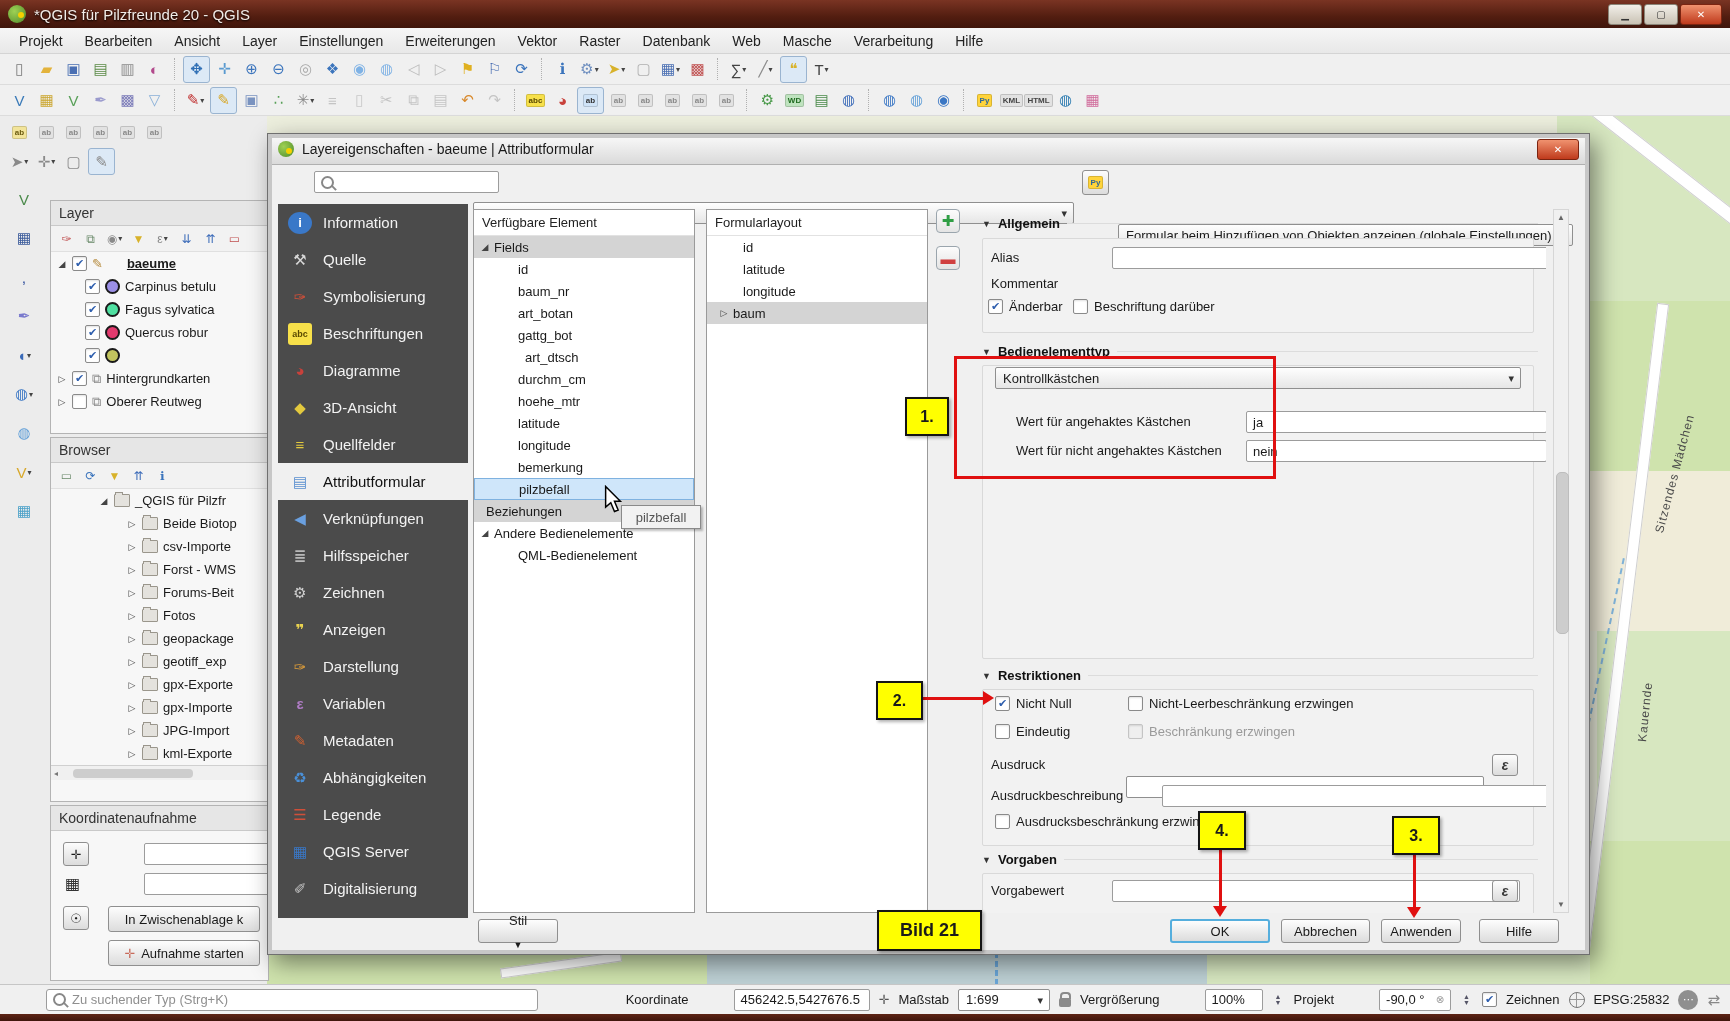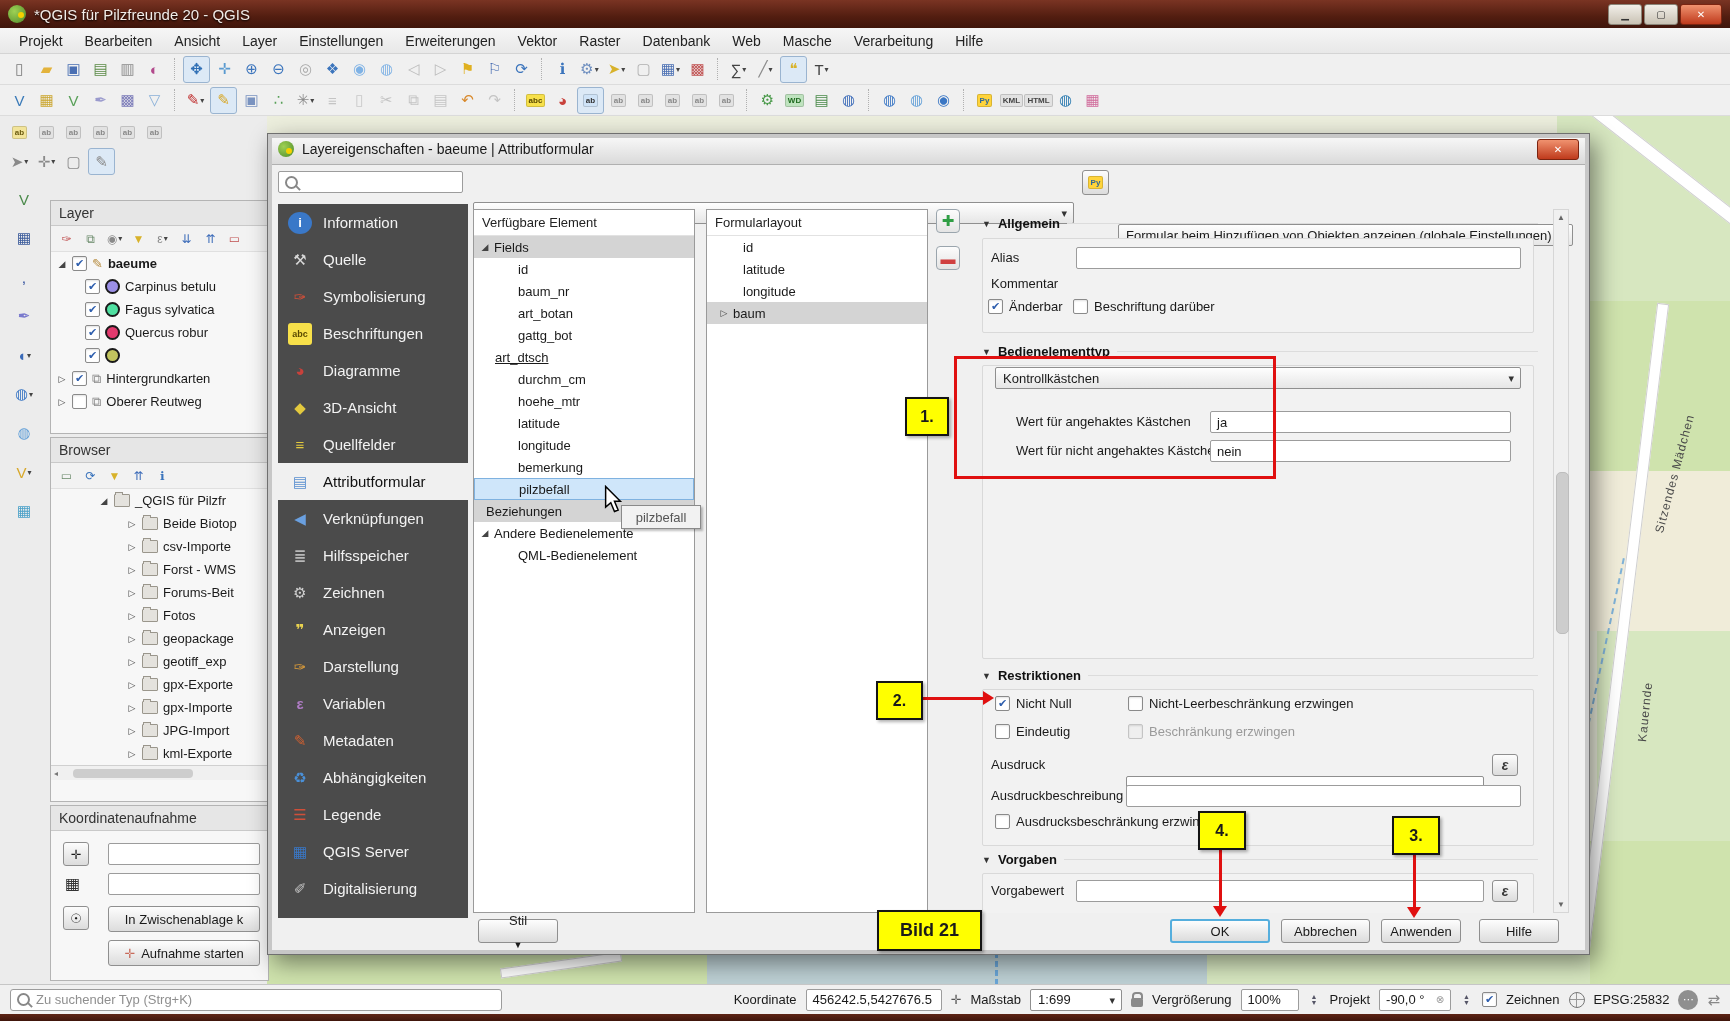--- a/index.html
+++ b/index.html
@@ -37,21 +37,21 @@
   .trow{display:flex;align-items:center;height:23px;gap:5px;padding-left:6px;font-size:13px;white-space:nowrap;overflow:hidden;}
   .cb{width:13px;height:13px;background:#fff;border:1px solid #8a8a8a;border-radius:2px;display:inline-flex;align-items:center;justify-content:center;
       font-size:11px;color:#2f5fae;font-weight:bold;flex:none;box-shadow:inset 0 1px 2px rgba(0,0,0,.12);}
   .cb.checked::before{content:"✔";}
   .cb.disabled{background:#efefef;border-color:#c4c4c4;}
   .circle{width:15px;height:15px;border-radius:50%;border:2px solid #1a1a1a;flex:none;box-sizing:border-box;}
   .exp{width:10px;color:#444;font-size:9px;flex:none;text-align:center;}
   .folder{width:14px;height:11px;background:#e4e2dd;border:1px solid #9a968c;border-radius:1px;position:relative;flex:none;}
   .folder::before{content:"";position:absolute;top:-3px;left:0;width:6px;height:2px;background:#e4e2dd;border:1px solid #9a968c;border-bottom:none;}
   .input{background:#fff;border:1px solid #9c9c9c;border-radius:2px;height:22px;display:flex;align-items:center;padding:8px 6px;
-     box-sizing:border-box;font-size:13px;overflow:hidden;white-space:nowrap;}
+     box-sizing:border-box;font-size:13px;overflow:hidden;white-space:nowrap;margin-left:36px;}
   .input .ph{color:#8f8f8f;}
   .combo{background:linear-gradient(#fefefe,#e6e6e6);border:1px solid #8f8f8f;border-radius:2px;height:22px;display:flex;align-items:center;
      padding:0 22px 0 7px;box-sizing:border-box;font-size:13px;position:relative;overflow:hidden;white-space:nowrap;}
   .combo::after{content:"▾";position:absolute;right:6px;top:4px;font-size:11px;color:#333;}
   .btn{background:linear-gradient(#fdfdfd,#dcdcdc);border:1px solid #8f8f8f;border-radius:3px;display:flex;align-items:center;
      justify-content:center;font-size:13px;box-sizing:border-box;}
   .btn.default{border:2px solid #55aedd;}
   .mag{width:9px;height:9px;border:2px solid #888;border-radius:50%;position:relative;flex:none;margin-right:6px;}
   .mag::after{content:"";position:absolute;width:6px;height:2px;background:#888;transform:rotate(45deg);right:-5px;bottom:-2px;}
   
@@ -306,21 +306,21 @@
         <span class="tbicon" style="color: rgb(138, 138, 138);">ε<span class="dd">▾</span></span>
         <span class="tbicon" style="color: rgb(58, 106, 184);">⇊</span>
         <span class="tbicon" style="color: rgb(58, 106, 184);">⇈</span>
         <span class="tbicon" style="color: rgb(192, 80, 80);">▭</span>
       </div>
     <div id="layertree">
         <div class="trow">
           <span class="exp">◢</span>
           <span class="cb checked"></span>
           <span style="color: rgb(181, 137, 58);">✎</span>
-          <span style="font-weight: bold; ">baeume</span>
+          <span style="font-weight: bold; text-decoration: underline; margin-left: 19px;">baeume</span>
         </div>
         <div class="trow" style="padding-left: 34px;">
           <span class="cb checked"></span>
           <span class="circle" style="background: rgb(155, 143, 230);"></span>
           <span>Carpinus betulu</span>
         </div>
         <div class="trow" style="padding-left: 34px;">
           <span class="cb checked"></span>
           <span class="circle" style="background: rgb(79, 224, 161);"></span>
           <span>Fagus sylvatica</span>
@@ -554,21 +554,21 @@
           </div>
           <div class="lrow" style="padding-left: 44px;">
             <span>baum_nr</span>
           </div>
           <div class="lrow" style="padding-left: 44px;">
             <span>art_botan</span>
           </div>
           <div class="lrow" style="padding-left: 44px;">
             <span>gattg_bot</span>
           </div>
-          <div class="lrow" style="padding-left: 21px; text-decoration: underline;">
+          <div class="lrow" style="padding-left: 51px;">
             <span>art_dtsch</span>
           </div>
           <div class="lrow" style="padding-left: 44px;">
             <span>durchm_cm</span>
           </div>
           <div class="lrow" style="padding-left: 44px;">
             <span>hoehe_mtr</span>
           </div>
           <div class="lrow" style="padding-left: 44px;">
             <span>latitude</span>

